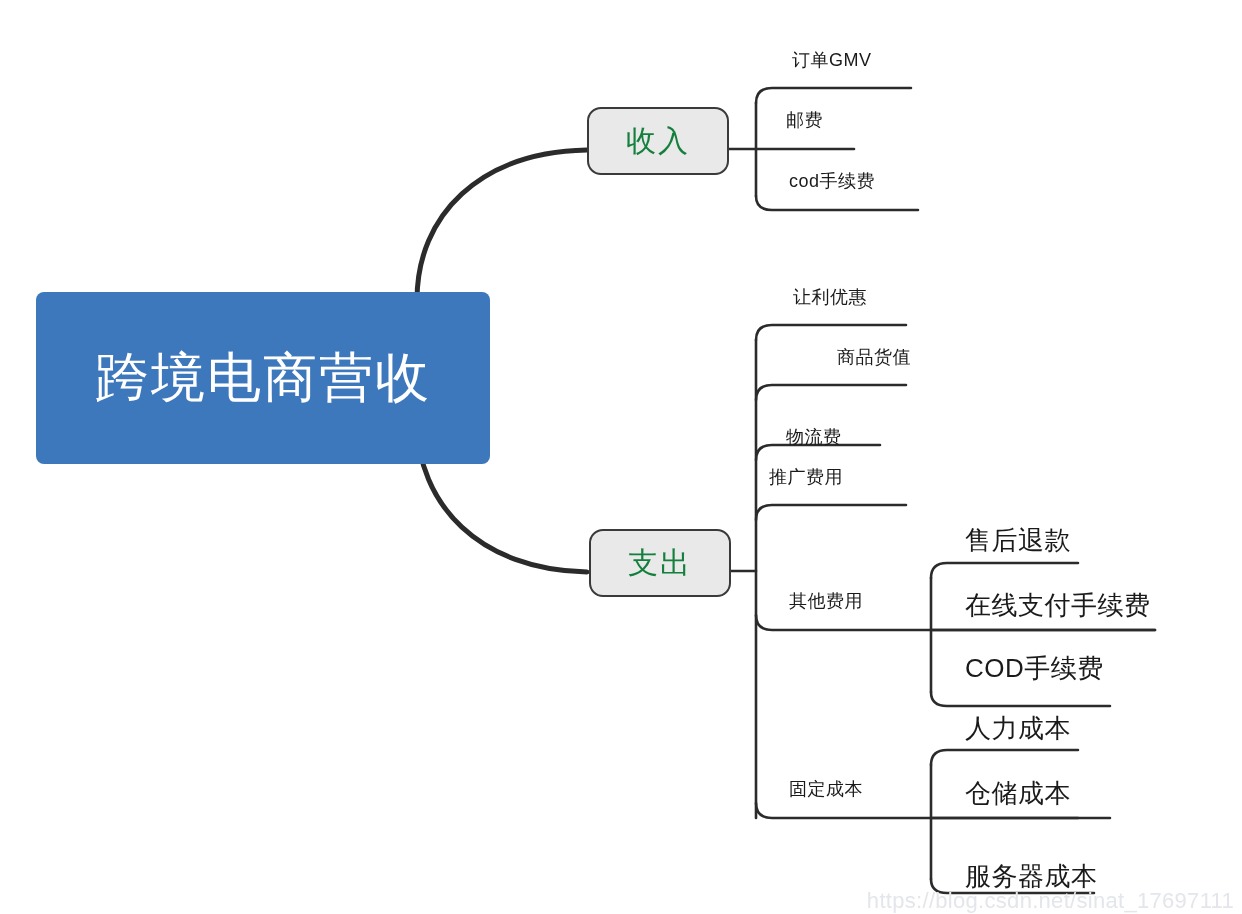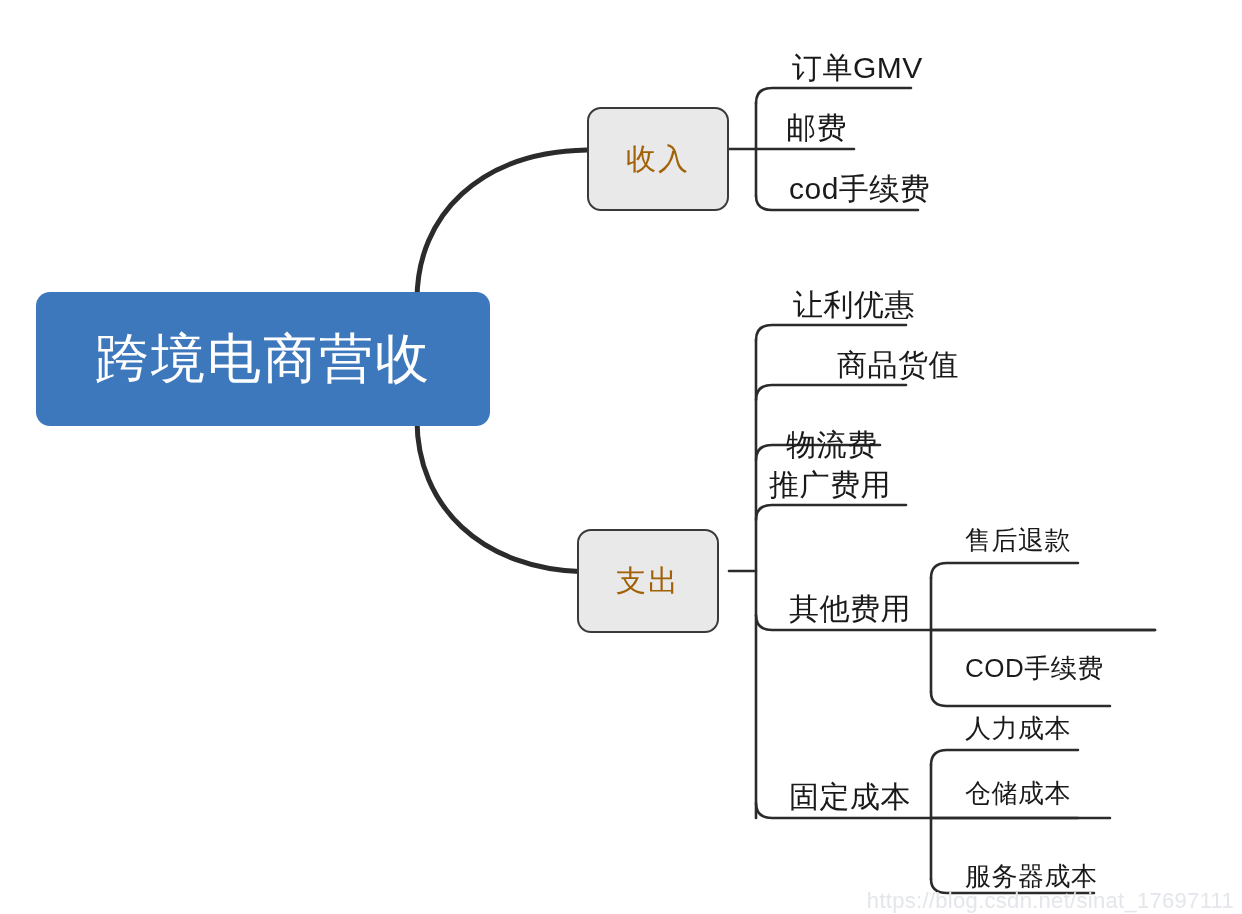--- a/index.html
+++ b/index.html
@@ -31,46 +31,46 @@
     display: flex;
     align-items: center;
     justify-content: center;
     white-space: nowrap;
   }
   
   .node-root {
     left: 36px;
     top: 292px;
     width: 454px;
-    height: 134px;
+    height: 172px;
     background: #3d77bc;
-    border-radius: 14px;
+    border-radius: 8px;
     color: #ffffff;
     font-size: 54px;
     letter-spacing: 2px;
   }
   
   .node-l1 {
     width: 142px;
-    height: 104px;
+    height: 68px;
     background: #e9e9e9;
     border: 2.5px solid #3a3a3a;
     border-radius: 14px;
-    color: #a16207;
+    color: #15803d;
     font-size: 30px;
     letter-spacing: 2px;
   }
   #node-income  { left: 587px; top: 107px; }
-  #node-expense { left: 577px; top: 529px; }
+  #node-expense { left: 589px; top: 529px; }
 
   
   .node-leaf {
     position: absolute;
     color: #1a1a1a;
-    font-size: 30px;
+    font-size: 18px;
     white-space: nowrap;
     letter-spacing: 0.5px;
   }
   .node-leaf.lvl3 { font-size: 26px; }
 
   .watermark {
     position: absolute;
     right: 8px;
     bottom: 0;
     color: #e3e6ea;
@@ -143,20 +143,21 @@
   <div class="node-leaf" style="left:789px; top:169px;">cod手续费</div>
 
   <div class="node-leaf" style="left:793px; top:285px;">让利优惠</div>
   <div class="node-leaf" style="left:789px; top:345px;margin-left:48px;">商品货值</div>
   <div class="node-leaf" style="left:786px; top:405px;margin-top:20px;">物流费</div>
   <div class="node-leaf" style="left:769px; top:465px;">推广费用</div>
   <div class="node-leaf" style="left:789px; top:589px;">其他费用</div>
   <div class="node-leaf" style="left:789px; top:777px;">固定成本</div>
 
   <div class="node-leaf lvl3" style="left:965px; top:523px;">售后退款</div>
+  <div class="node-leaf lvl3" style="left:965px; top:588px;">在线支付手续费</div>
   <div class="node-leaf lvl3" style="left:965px; top:651px;">COD手续费</div>
 
   <div class="node-leaf lvl3" style="left:965px; top:711px;">人力成本</div>
   <div class="node-leaf lvl3" style="left:965px; top:776px;">仓储成本</div>
   <div class="node-leaf lvl3" style="left:965px; top:839px;margin-top:20px;">服务器成本</div>
 
   <div class="watermark">https://blog.csdn.net/sinat_17697111</div>
 
 </div>
 

